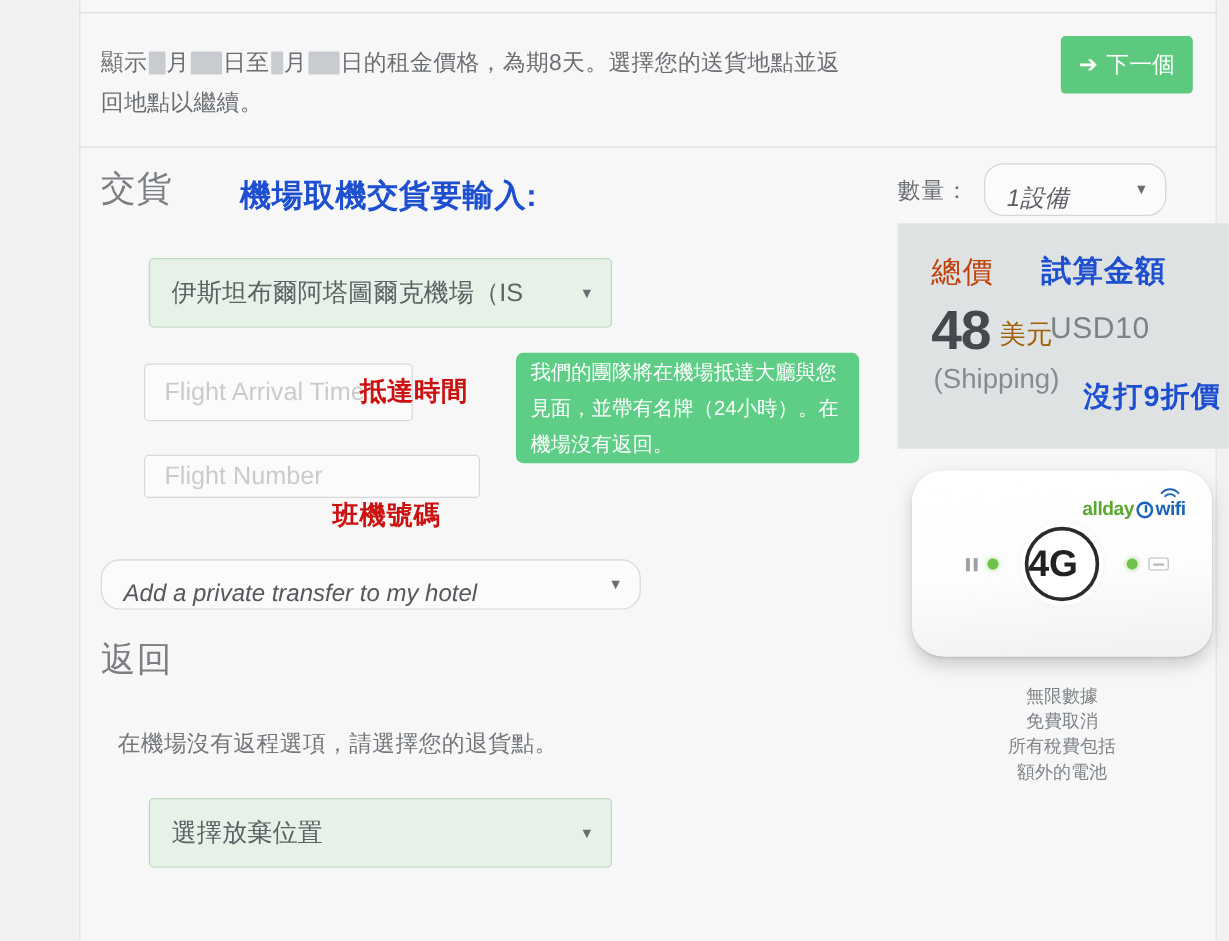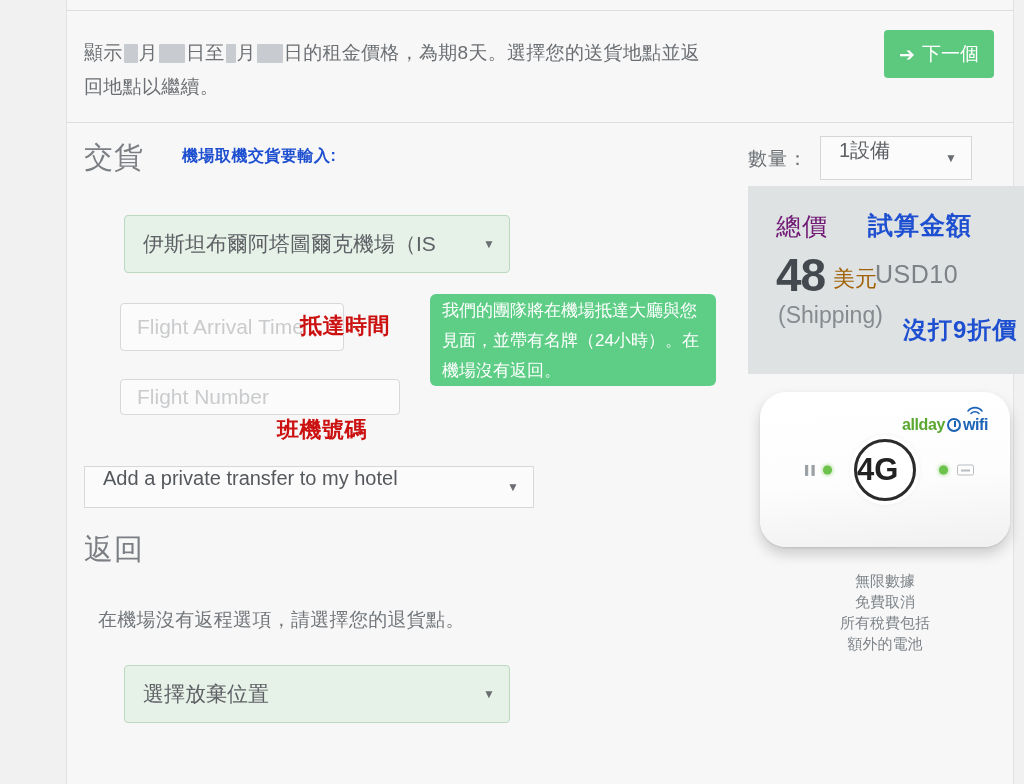--- a/index.html
+++ b/index.html
@@ -83,21 +83,21 @@
   }
   #delivery-title { left: 84px; top: 138px; }
   #return-title   { left: 84px; top: 530px; }
 
   .anno-blue {
     position: absolute;
     color: #1d4fd0;
     font-weight: bold;
     letter-spacing: .5px;
   }
-  #anno-delivery { left: 182px; top: 146px; font-size: 16px; }
+  #anno-delivery { left: 200px; top: 146px; font-size: 26px; }
   #anno-hotel    { left: 190px; top: 518px; font-size: 24px; }
 
   .anno-red {
     position: absolute;
     color: #cc1111;
     font-weight: bold;
     font-size: 22px;
     letter-spacing: .5px;
   }
   #anno-arrival { left: 300px; top: 311px; }
@@ -114,27 +114,28 @@
     padding: 0 34px 0 18px;
     display: flex; align-items: center;
     white-space: nowrap; overflow: hidden;
     cursor: pointer;
     margin-left: 24px;
   }
   .sel-white {
     position: absolute;
     background: #fbfbfb;
     border: 1px solid #d8d8d8;
-    border-radius: 0;
+    border-radius: 16px;
     color: #55585c;
     font-size: 21px;
     padding: 0 34px 0 18px;
-    display: flex; align-items: flex-start;
+    display: flex; align-items: flex-end;
     white-space: nowrap; overflow: hidden;
     cursor: pointer;
+    font-style: italic;
   }
   .caret {
     position: absolute;
     right: 14px; top: 50%;
     transform: translateY(-50%);
     font-size: 12px; color: #6a6d71;
     pointer-events: none;
   }
 
   #airport-select { left: 100px; top: 215px; width: 386px; height: 58px; }
@@ -194,21 +195,21 @@
   }
 
   .price-box {
     position: absolute;
     left: 748px; top: 186px;
     width: 276px; height: 188px;
     background: #dfe2e3;
   }
   .price-total-label {
     position: absolute; left: 28px; top: 24px;
-    font-size: 25px; color: #701a75; letter-spacing: 1px;
+    font-size: 25px; color: #c2410c; letter-spacing: 1px;
   }
   .price-anno-1 {
     position: absolute; left: 120px; top: 23px;
     font-size: 25px; color: #1d4fd0; font-weight: bold; letter-spacing: 1px;
   }
   .price-amount {
     position: absolute; left: 28px; top: 62px;
     font-size: 46px; font-weight: bold; color: #44494f;
     letter-spacing: -1px;
   }

